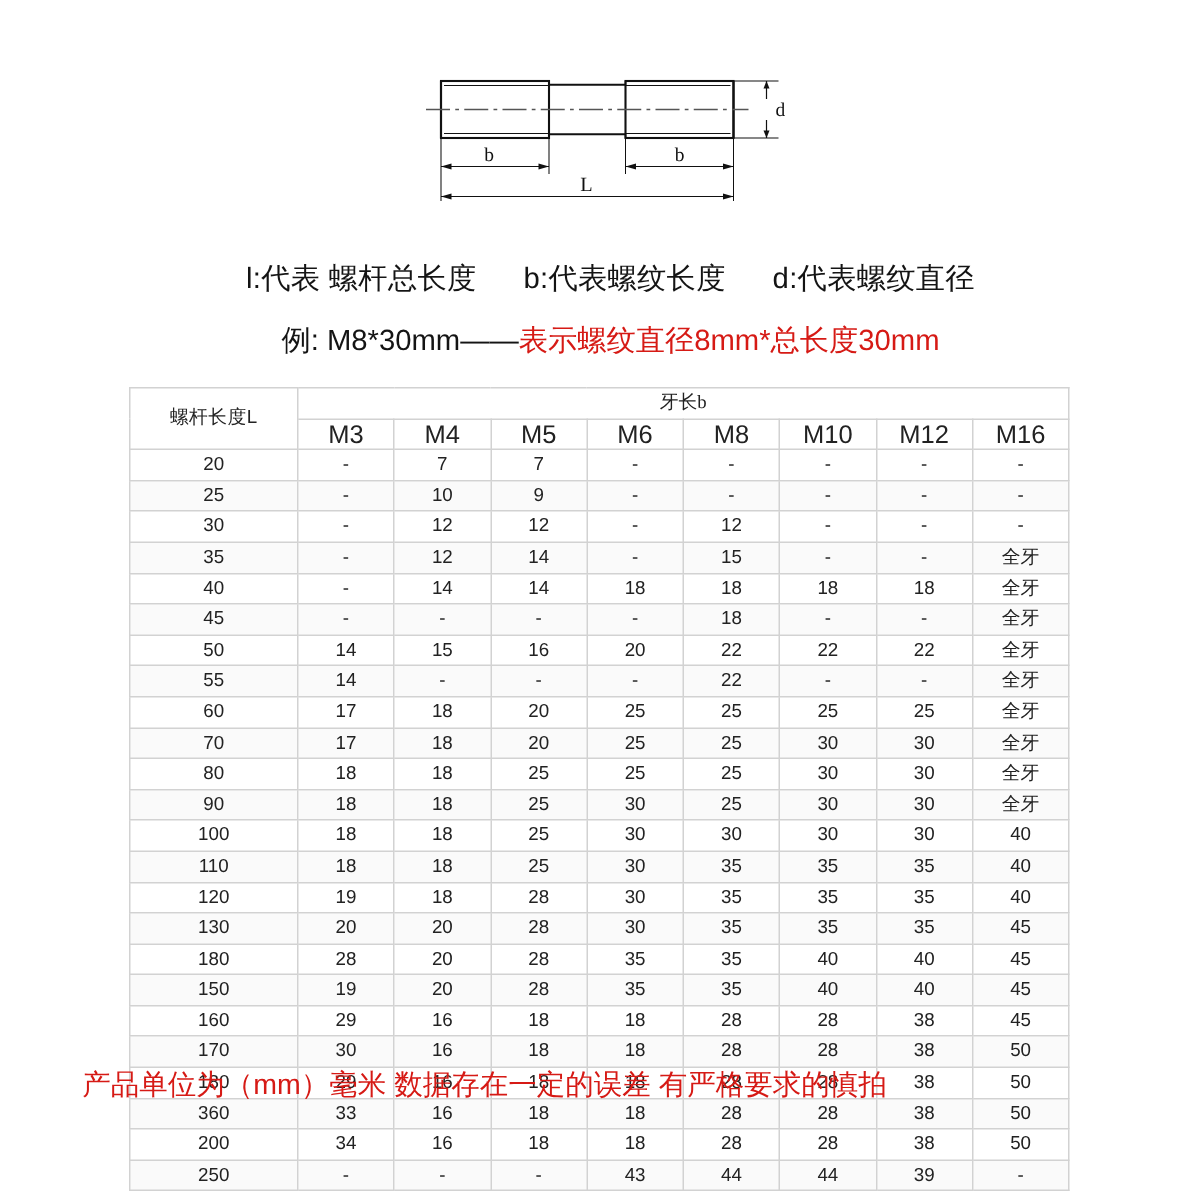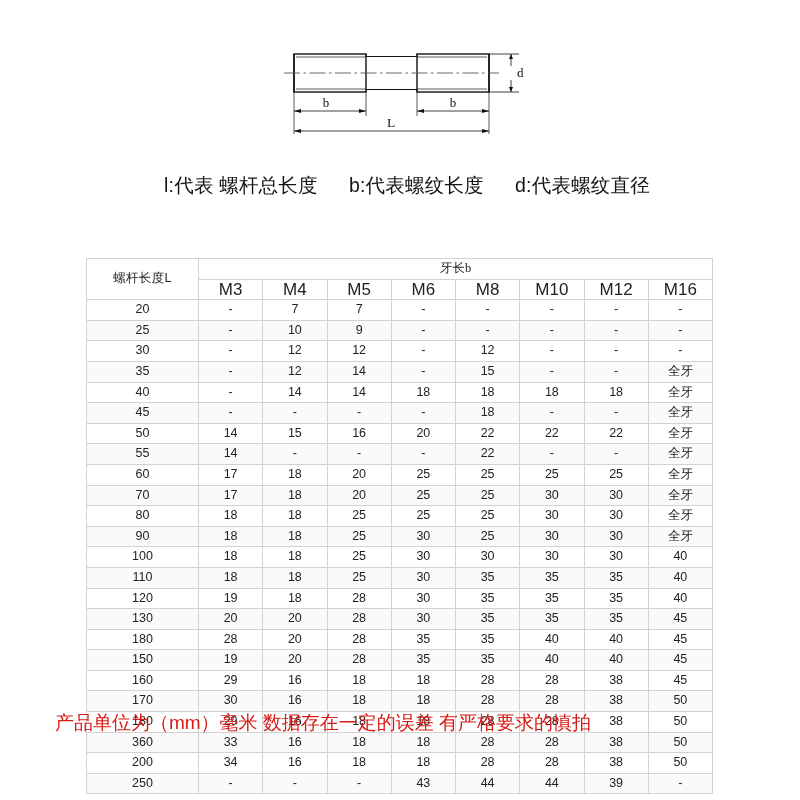--- a/index.html
+++ b/index.html
@@ -196,20 +196,23 @@
   </svg>
 </div>
 
 <div id="legend-section">
   <div class="legend-line-1">
     <span>l:代表 螺杆总长度</span>
     <span class="lg-gap"></span>
     <span>b:代表螺纹长度</span>
     <span class="lg-gap"></span>
     <span>d:代表螺纹直径</span>
+  </div>
+  <div class="legend-line-2">
+    <span>例: M8*30mm——</span><span class="legend-red">表示螺纹直径8mm*总长度30mm</span>
   </div>
 </div>
 
 <div id="spec-table-wrap">
   <table class="spec">
     <colgroup id="spec-colgroup">
       <col class="c-len">
     <col class="c-m">
         <col class="c-m">
         <col class="c-m">

